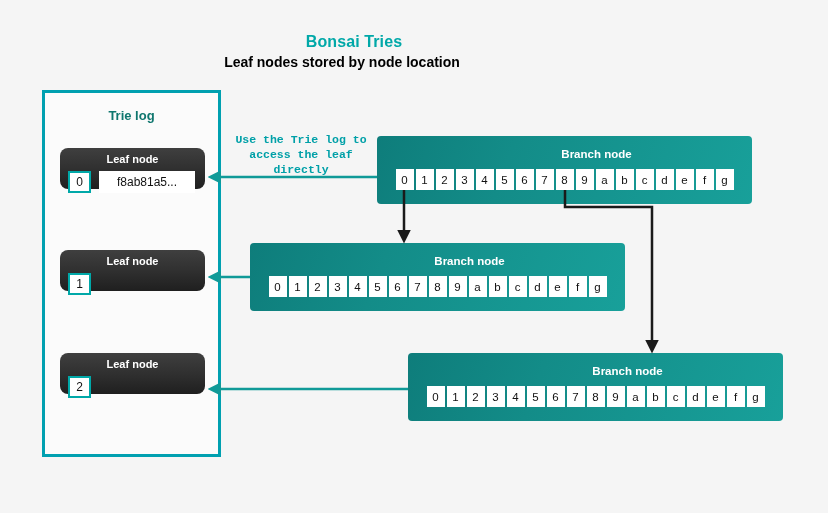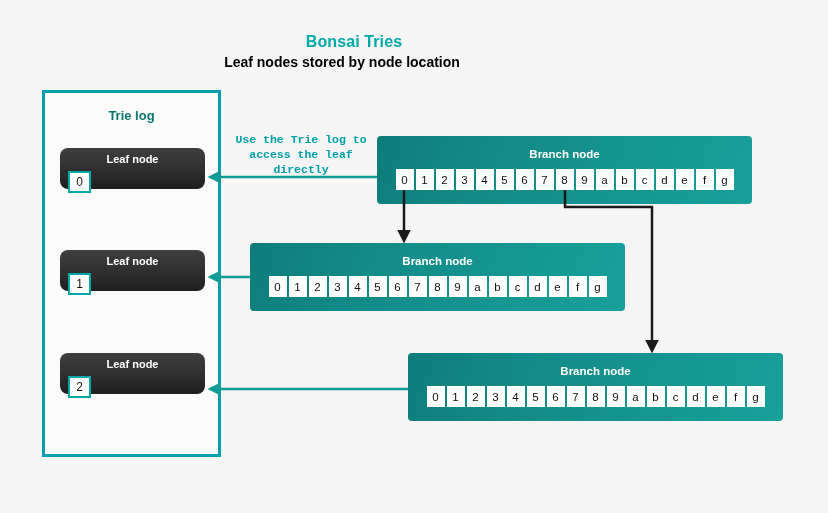--- a/index.html
+++ b/index.html
@@ -127,20 +127,21 @@
   }
   .branch-title {
     position: absolute;
     left: 0;
     top: 12px;
     width: 100%;
     text-align: center;
     font-size: 11.5px;
     font-weight: bold;
     color: #ffffff;
+    padding-left: 32px;
   }
   .branch-cells {
     position: absolute;
     left: 0;
     top: 33px;
     width: 100%;
     display: flex;
     justify-content: center;
     gap: 2px;
   }
@@ -188,20 +189,21 @@
   <div class="subtitle">Leaf nodes stored by node location</div>
 
   <div class="trielog">
     <div class="trielog-title">Trie log</div>
   </div>
 
   <div class="leaf" style="top:148px;">
     <div class="leaf-title">Leaf node</div>
     <div class="leaf-row">
       <div class="leaf-index">0</div>
+      <div class="leaf-hash">f8ab81a5...</div>
     </div>
   </div>
 
   <div class="leaf" style="top:250px;">
     <div class="leaf-title">Leaf node</div>
     <div class="leaf-row">
       <div class="leaf-index">1</div>
     </div>
   </div>
 

